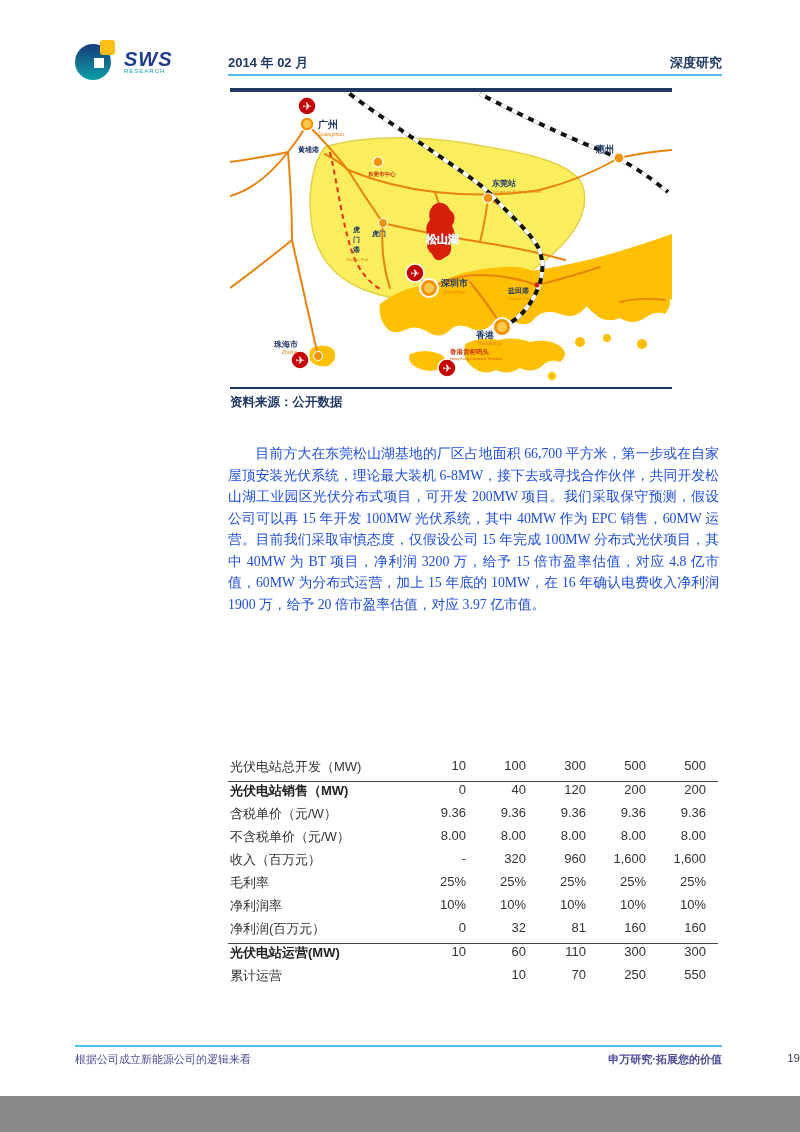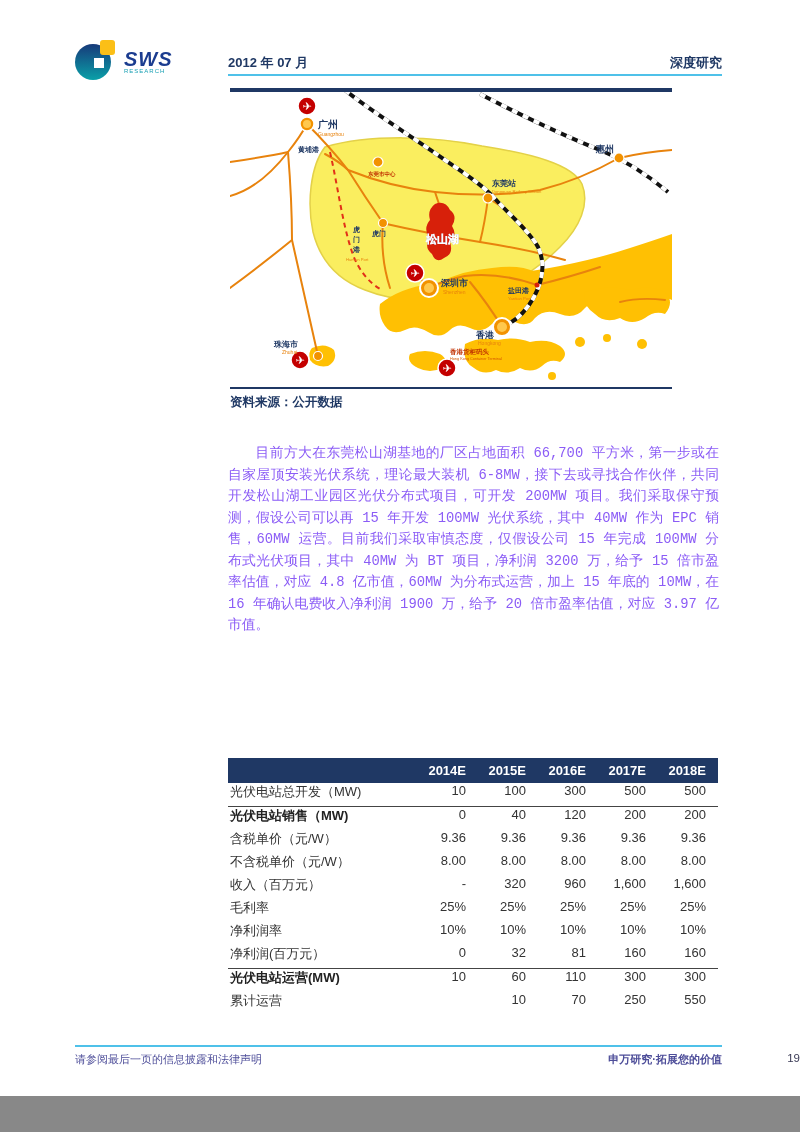--- a/index.html
+++ b/index.html
@@ -16,22 +16,22 @@
   
   .fig{position:absolute;left:230px;top:88px;width:442px;}
   .fig-topbar{height:4px;background:#1f3864;}
   .fig-bottombar{height:2px;background:#1f3864;}
   .fig-source{margin-top:5px;font-size:12.5px;font-weight:bold;color:#1f3864;}
   .map-navy{fill:#1f3864;font-weight:bold;}
   .map-en{fill:#e8820c;}
   .map-red{fill:#c03000;font-weight:bold;}
   
   .content{position:absolute;left:228px;top:443px;width:491px;
-           font-family:Liberation Mono, monospace;
-           font-size:13.8px;line-height:21.5px;color:#8b5cf6;text-align:justify;}
+           font-family:Liberation Serif, serif;
+           font-size:13.8px;line-height:21.5px;color:#1d4ed8;text-align:justify;}
   .content p{margin:0;text-indent:2em;}
   
   .tablewrap{position:absolute;left:228px;top:758px;width:490px;}
   .tbl-title{font-size:13.5px;font-weight:bold;color:#1f3864;margin-bottom:7px;}
   .tbl-head{display:flex;background:#1f3864;color:#fff;font-weight:bold;font-size:13px;
             height:25px;align-items:center;}
   .tr{display:flex;height:23px;font-size:13px;color:#333;}
   .tr.bold .lbl{font-weight:bold;color:#222;}
   .tr.rule{border-bottom:1px solid #444;}
   .lbl{width:190px;padding-left:2px;box-sizing:border-box;text-align:left;}
@@ -57,21 +57,21 @@
       </defs>
       <circle cx="19" cy="26" r="18" fill="url(#lg1)"></circle>
       <rect x="20" y="22" width="10" height="10" fill="#ffffff"></rect>
       <rect x="26" y="4" width="15" height="15" rx="3" fill="#fbbf17"></rect>
     </svg>
     <div class="logo-text">
       <div class="logo-brand">SWS</div>
       <div class="logo-sub">RESEARCH</div>
     </div>
   </div>
-  <div class="hdr-date">2012 年 07 月</div>
+  <div class="hdr-date">2014 年 02 月</div>
   <div class="hdr-type">深度研究</div>
   <div class="hdr-rule"></div>
 
   <div class="fig">
     <div class="fig-topbar"></div>
     <svg width="442" height="291" viewBox="0 0 442 291">
       <rect width="442" height="291" fill="#ffffff"></rect>
 
       <path d="M95,55 C140,42 205,44 252,54 C302,62 342,72 352,92 C360,112 350,135 330,155
                C305,180 275,198 240,205 C205,212 165,210 135,198 C108,188 90,168 83,140
@@ -193,28 +193,20 @@
     </svg>
     <div class="fig-bottombar"></div>
     <div class="fig-source">资料来源：公开数据</div>
   </div>
 
   <div class="content">
     <p>目前方大在东莞松山湖基地的厂区占地面积 66,700 平方米，第一步或在自家屋顶安装光伏系统，理论最大装机 6-8MW，接下去或寻找合作伙伴，共同开发松山湖工业园区光伏分布式项目，可开发 200MW 项目。我们采取保守预测，假设公司可以再 15 年开发 100MW 光伏系统，其中 40MW 作为 EPC 销售，60MW 运营。目前我们采取审慎态度，仅假设公司 15 年完成 100MW 分布式光伏项目，其中 40MW 为 BT 项目，净利润 3200 万，给予 15 倍市盈率估值，对应 4.8 亿市值，60MW 为分布式运营，加上 15 年底的 10MW，在 16 年确认电费收入净利润 1900 万，给予 20 倍市盈率估值，对应 3.97 亿市值。</p>
   </div>
 
   <div class="tablewrap">
-    <div class="tbl-head" id="tbl-head">
-        <div class="lbl"></div>
-        <div class="num">2014E</div>
-        <div class="num">2015E</div>
-        <div class="num">2016E</div>
-        <div class="num">2017E</div>
-        <div class="num">2018E</div>
-      </div>
     <div id="tbl-body">
         <div class="tr rule">
           <div class="lbl">光伏电站总开发（MW)</div>
           <div class="num">10</div>
           <div class="num">100</div>
           <div class="num">300</div>
           <div class="num">500</div>
           <div class="num">500</div>
         </div>
         <div class="tr bold">
@@ -286,17 +278,17 @@
           <div class="num"></div>
           <div class="num">10</div>
           <div class="num">70</div>
           <div class="num">250</div>
           <div class="num">550</div>
         </div>
       </div>
   </div>
 
   <div class="ftr-rule"></div>
-  <div class="ftr-left">请参阅最后一页的信息披露和法律声明</div>
+  <div class="ftr-left">根据公司成立新能源公司的逻辑来看</div>
   <div class="ftr-page">19</div>
   <div class="ftr-right">申万研究·拓展您的价值</div>
 
 </div>
 
 </body></html>

